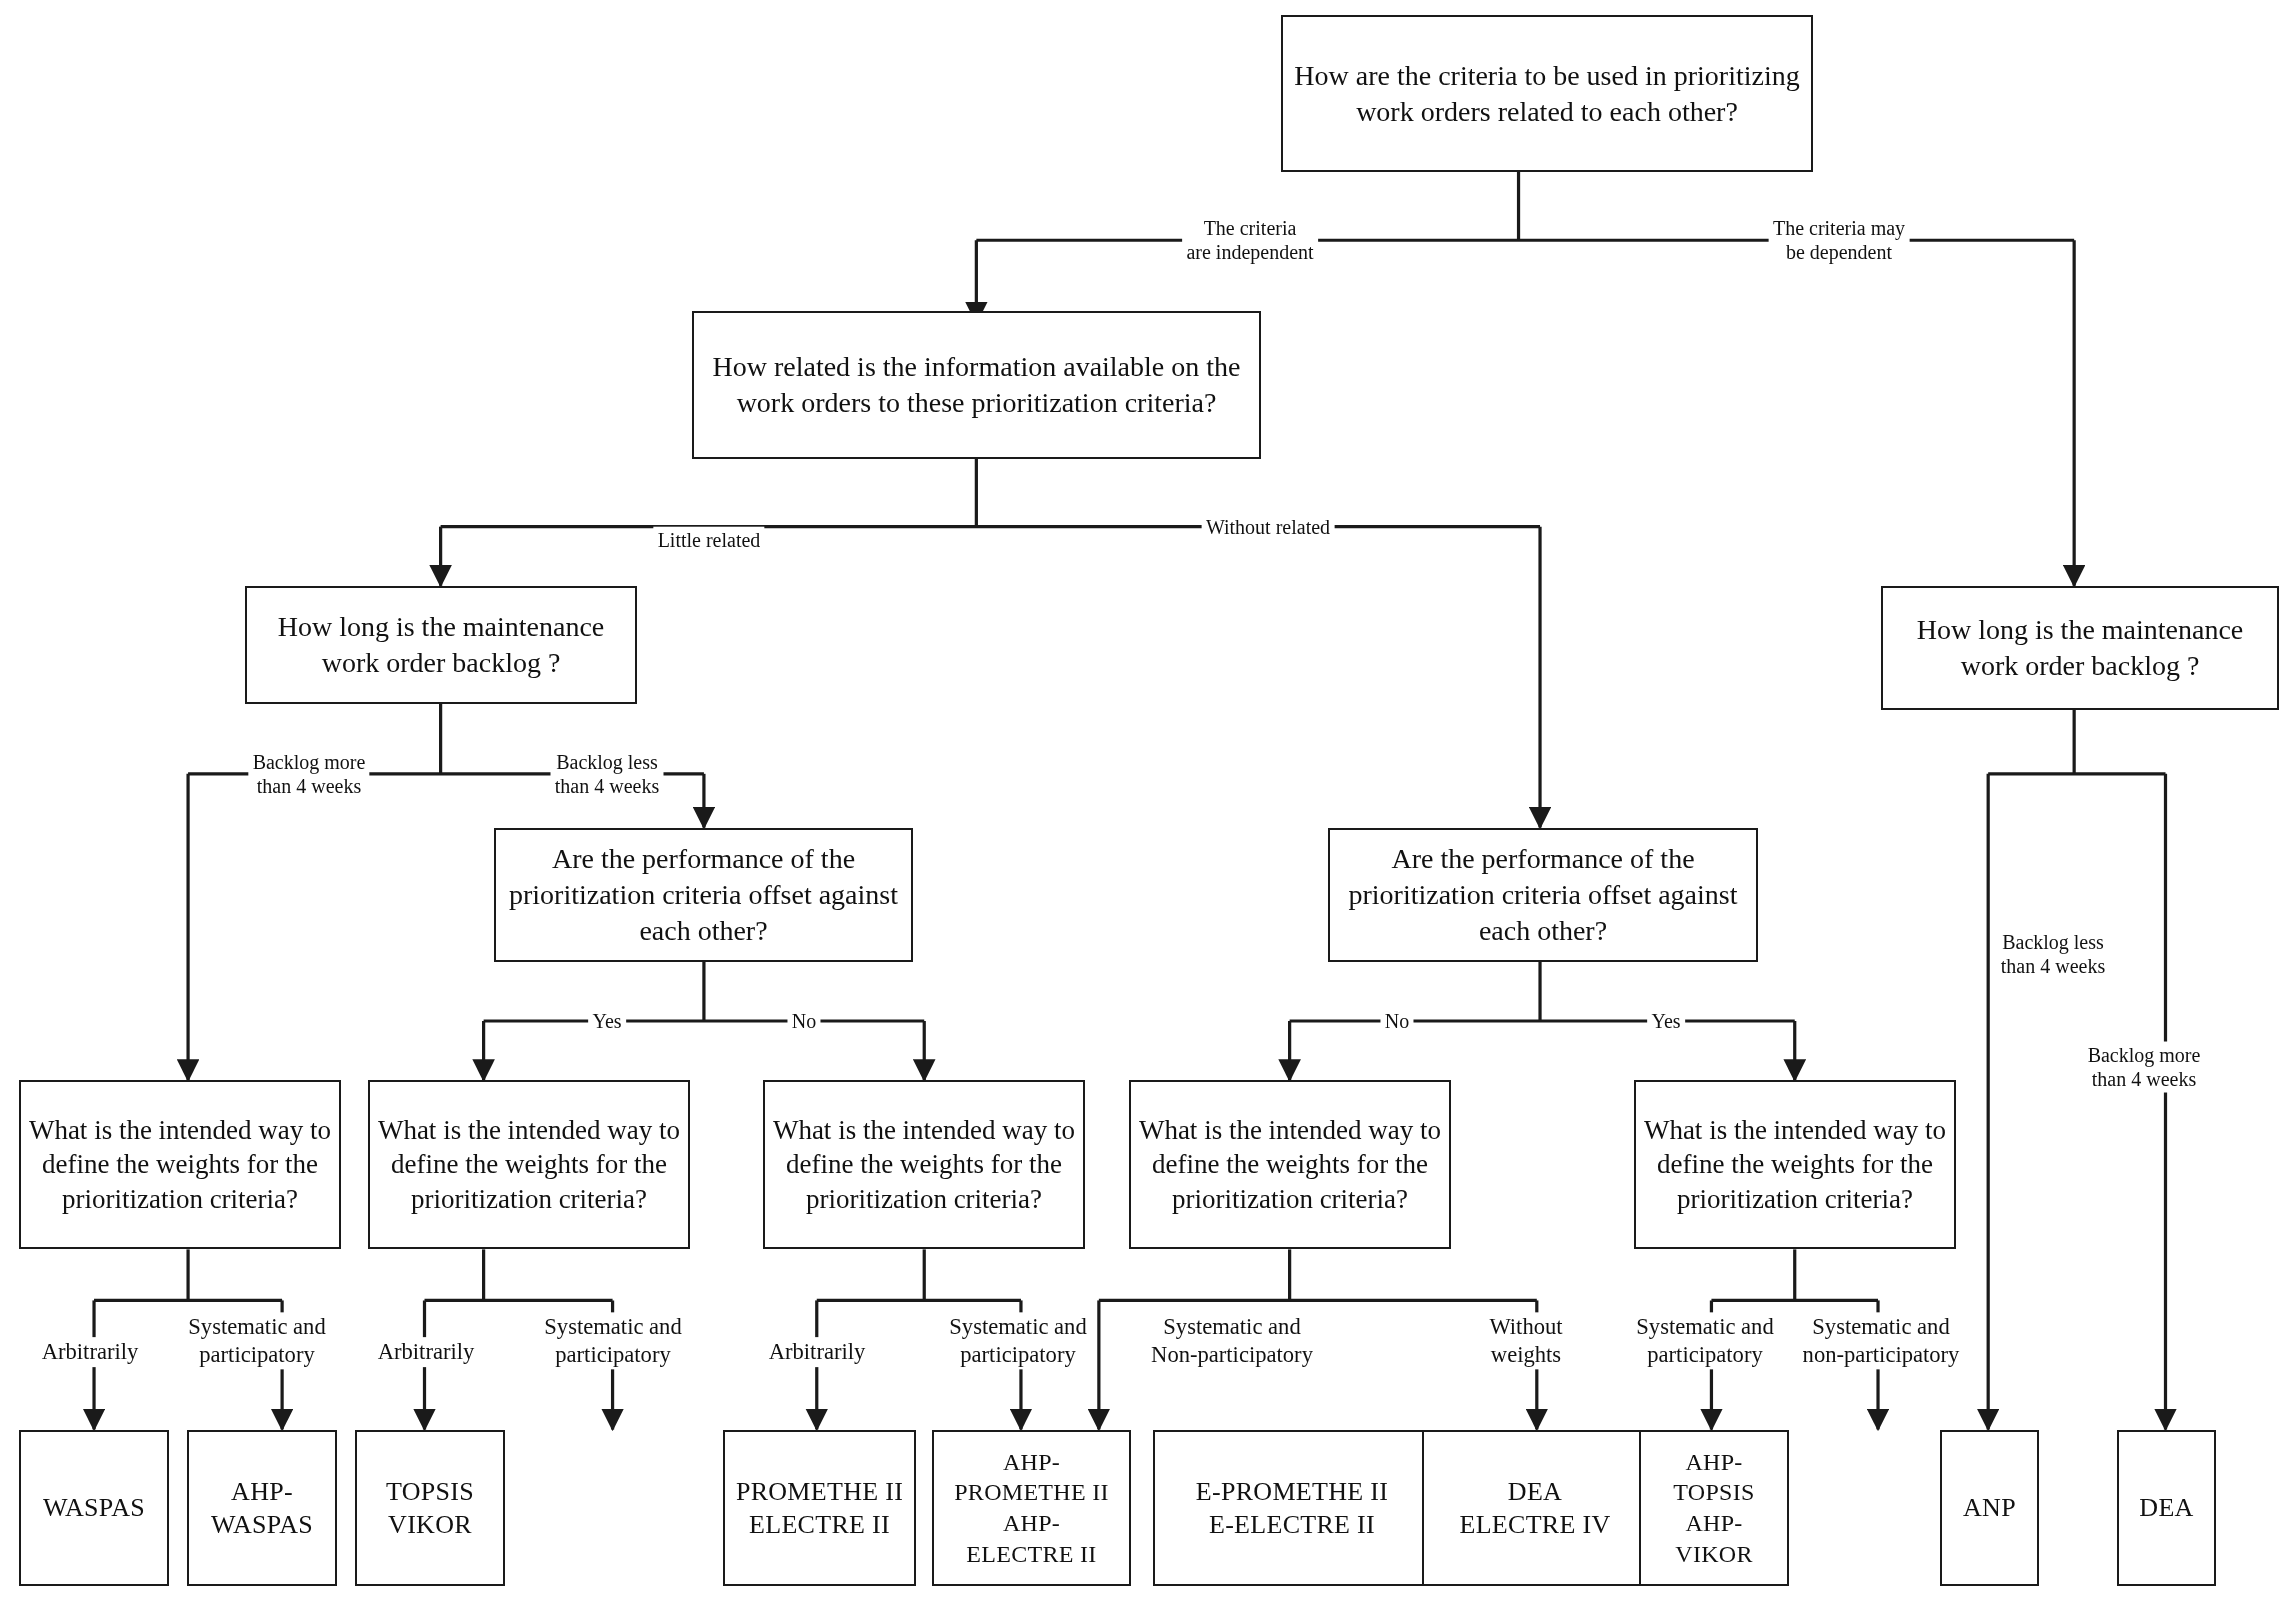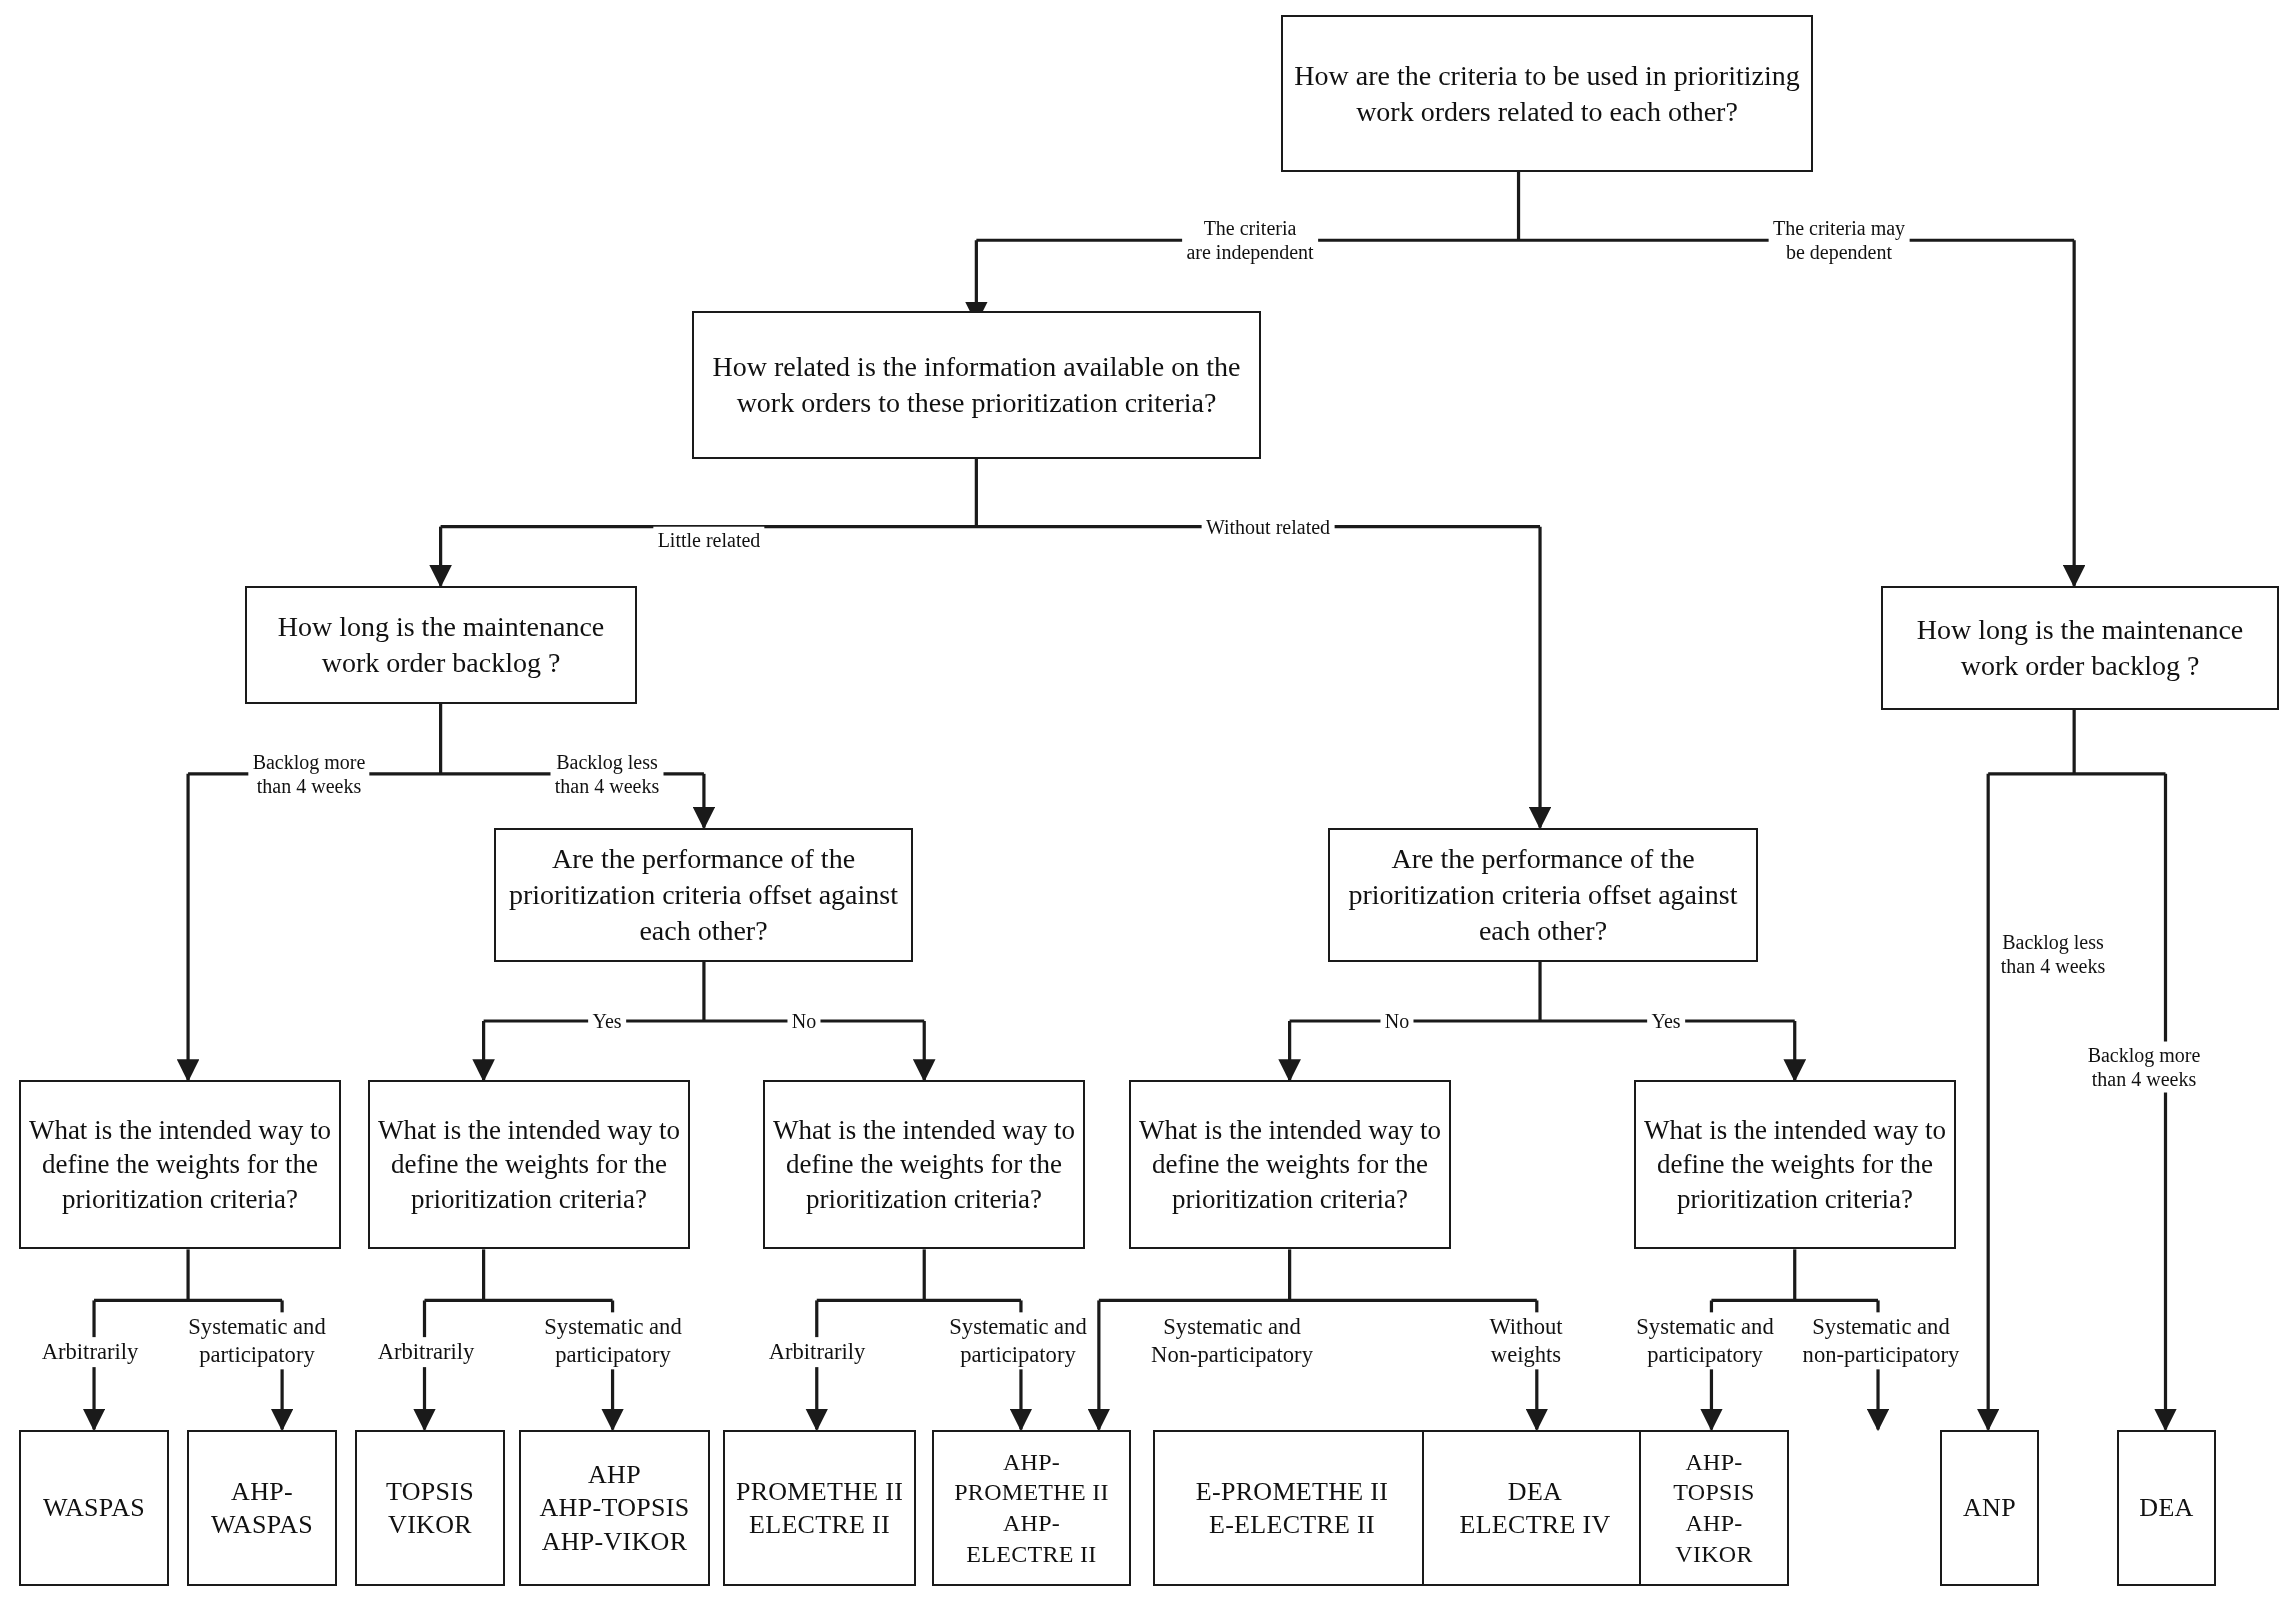--- a/index.html
+++ b/index.html
@@ -159,25 +159,20 @@
   <div class="node leaf" style="left:187px; top:1430px; width:150px; height:156px;">
     <span class="txt" style="white-space:pre-line;">AHP-
 WASPAS</span>
   </div>
 
   <div class="node leaf" style="left:355px; top:1430px; width:150px; height:156px;">
     <span class="txt" style="white-space:pre-line;">TOPSIS
 VIKOR</span>
   </div>
 
-  <div class="node leaf" style="left:519px; top:1430px; width:191px; height:156px;">
-    <span class="txt" style="white-space:pre-line;">AHP
-AHP-TOPSIS
-AHP-VIKOR</span>
-  </div>
 
   <div class="node leaf" style="left:723px; top:1430px; width:193px; height:156px;">
     <span class="txt" style="white-space:pre-line;">PROMETHE II
 ELECTRE II</span>
   </div>
 
   <div class="node leaf" style="left:932px; top:1430px; width:199px; height:156px;">
     <span class="txt" style="white-space:pre-line; font-size:24px;">AHP-
 PROMETHE II
 AHP-

